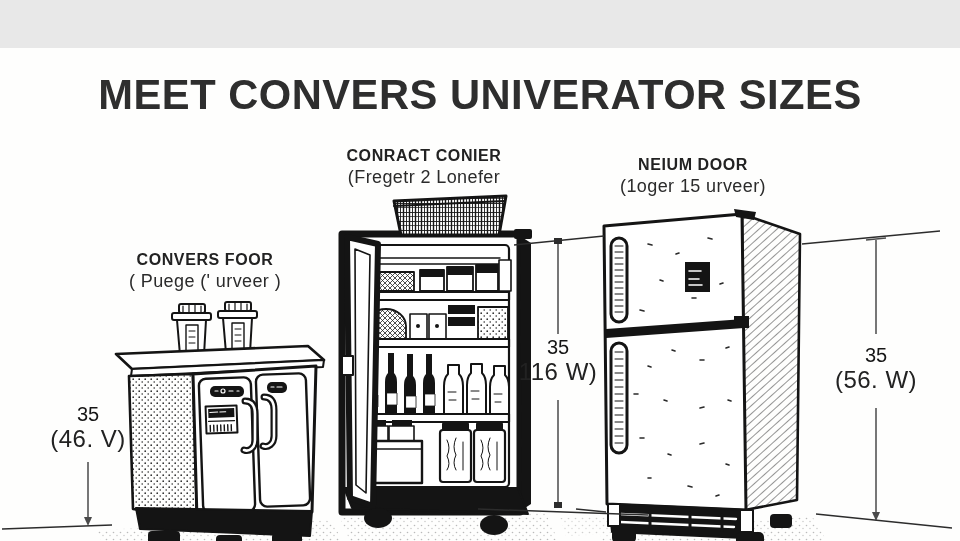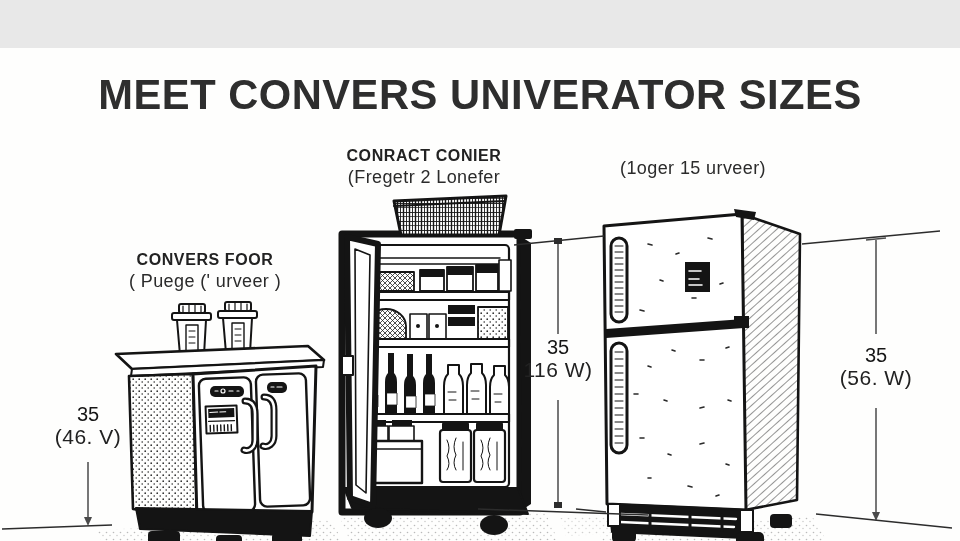--- a/index.html
+++ b/index.html
@@ -11,21 +11,21 @@
   .title{
     position:absolute;left:0;top:22px;width:960px;margin:0;
     text-align:center;font-size:43px;font-weight:800;letter-spacing:.5px;
     color:#2e2e2e;transform:scaleX(.97);transform-origin:center;
   }
   .label-block{position:absolute;text-align:center;line-height:1.12;}
   .label-main{font-size:16px;font-weight:700;letter-spacing:.6px;color:#222;}
   .label-sub{font-size:18px;font-weight:400;letter-spacing:.4px;color:#2b2b2b;margin-top:2px;}
   .dim-block{position:absolute;text-align:center;line-height:1.05;}
   .dim-value{font-size:20px;font-weight:400;color:#161616;}
-  .dim-note{font-size:21px;font-weight:400;color:#222;margin-top:1px;letter-spacing:.5px;}
+  .dim-note{font-size:24px;font-weight:400;color:#222;margin-top:1px;letter-spacing:.5px;}
   .art{position:absolute;left:0;top:0;}
 </style>
 </head>
 <body>
 
 <div class="poster">
 
   <svg class="art" width="960" height="541" viewBox="0 0 960 541">
     <defs>
       <pattern id="stipple" width="6" height="6" patternUnits="userSpaceOnUse">
@@ -278,20 +278,21 @@
     <div class="label-main">CONVERS FOOR</div>
     <div class="label-sub">( Puege (' urveer )</div>
   </div>
 
   <div class="label-block" style="left:308px;top:99px;width:232px;">
     <div class="label-main">CONRACT CONIER</div>
     <div class="label-sub">(Fregetr 2 Lonefer</div>
   </div>
 
   <div class="label-block" style="left:586px;top:108px;width:214px;">
+    <div class="label-main">NEIUM DOOR</div>
     <div class="label-sub">(1oger 15 urveer)</div>
   </div>
 
   <div class="dim-block" style="left:38px;top:356px;width:100px;">
     <div class="dim-value">35</div>
     <div class="dim-note">(46. V)</div>
   </div>
 
   <div class="dim-block" style="left:508px;top:289px;width:100px;">
     <div class="dim-value">35</div>

